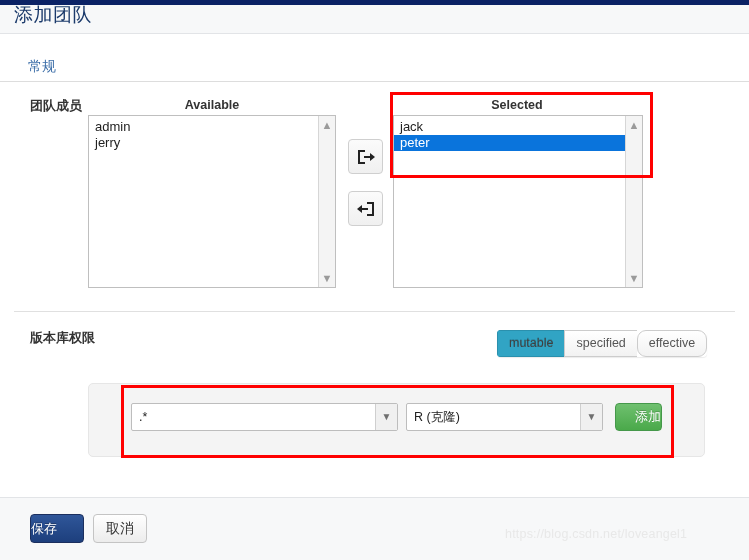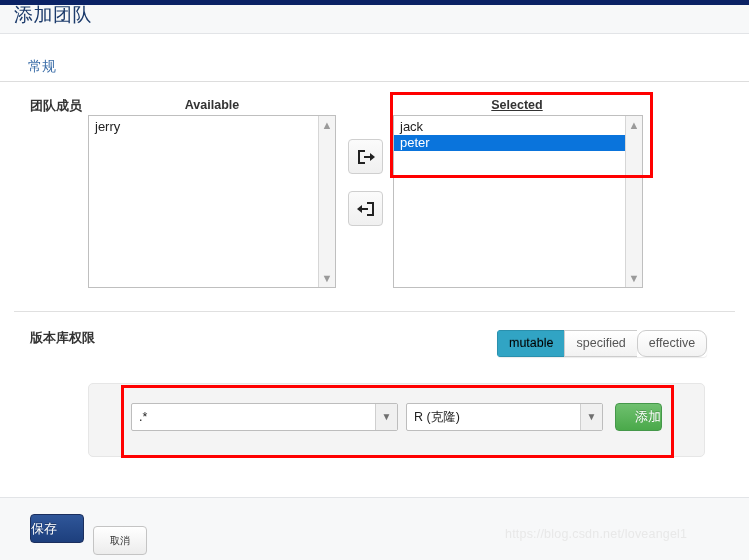--- a/index.html
+++ b/index.html
@@ -99,21 +99,21 @@
   
   .list-col-title {
     position: absolute;
     font-size: 12.5px;
     font-weight: bold;
     color: #333333;
     text-align: center;
     white-space: nowrap;
   }
   #available-title { left: 88px; width: 248px; top: 98px; }
-  #selected-title  { left: 392px; width: 250px; top: 98px; text-decoration: underline; }
+  #selected-title  { left: 392px; width: 250px; top: 98px; }
 
   .listbox {
     position: absolute;
     box-sizing: border-box;
     background: #ffffff;
     border: 1px solid #bfbfbf;
     overflow: hidden;
   }
   #available-list { left: 88px; top: 115px; width: 248px; height: 173px; }
   #selected-list  { left: 393px; top: 115px; width: 250px; height: 173px; }
@@ -197,21 +197,21 @@
     border-right: none;
     background: linear-gradient(#ffffff, #f2f2f2);
     color: #555555;
     white-space: nowrap;
     cursor: pointer;
   }
   .seg:last-child { border-right: 1px solid #cccccc; border-radius: 9px; }
   .seg.active {
     background: #31a4c4;
     border-color: #2a90ad;
-    color: #000000;
+    color: #404040;
     text-shadow: 0 -1px 0 rgba(0,0,0,.18);
   }
 
   
   .perm-panel {
     position: absolute;
     left: 88px; top: 383px;
     width: 617px; height: 74px;
     box-sizing: border-box;
     background: #f4f4f4;
@@ -303,25 +303,24 @@
   }
   .btn-default {
     position: absolute;
     left: 93px; top: 514px;
     width: 54px; height: 29px;
     box-sizing: border-box;
     background: linear-gradient(#ffffff, #ececec);
     border: 1px solid #c4c4c4;
     border-radius: 4px;
     color: #333333;
-    font-size: 10px;
+    font-size: 14px;
     text-align: center;
     line-height: 27px;
     cursor: pointer;
-    margin-top: 12px;
   }
 
   .watermark {
     position: absolute;
     left: 505px; top: 527px;
     font-size: 12.5px;
     color: #e8e8e8;
     white-space: nowrap;
     letter-spacing: .2px;
     user-select: none;
@@ -340,20 +339,21 @@
   <div class="tab tab-inactive">常规</div>
 </div>
 
 <div class="section-label" id="members-label">团队成员</div>
 
 <div class="list-col-title" id="available-title">Available</div>
 <div class="list-col-title" id="selected-title">Selected</div>
 
 <div class="listbox" id="available-list">
   <div class="items">
+    <div class="list-item">admin</div>
     <div class="list-item">jerry</div>
   </div>
   <div class="vscroll">
     <div class="arrow up">▲</div>
     <div class="arrow down">▼</div>
   </div>
 </div>
 
 <div class="listbox" id="selected-list">
   <div class="items">

